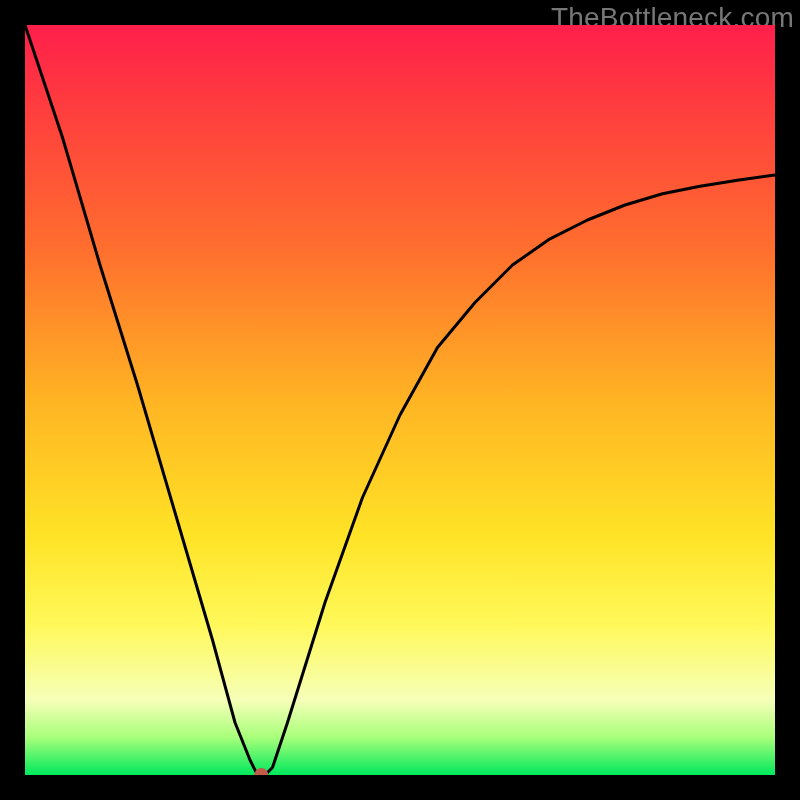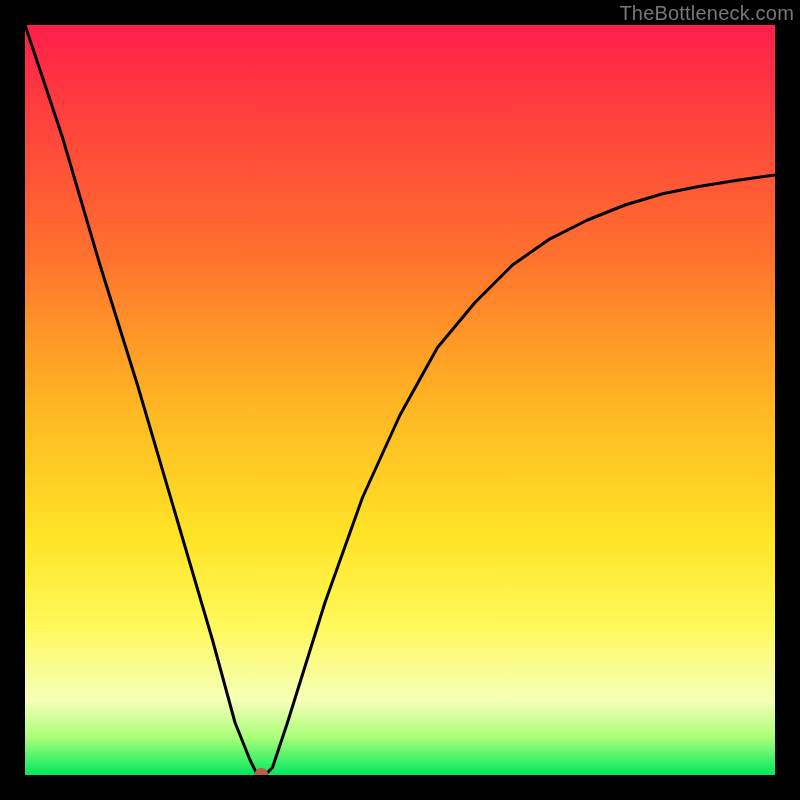--- a/index.html
+++ b/index.html
@@ -35,21 +35,21 @@
       #f6ffb8 90%,
       #a8ff7a 95%,
       #00e85d 100%
     );
   }
   .attribution {
     position: absolute;
     top: 2px;
     right: 6px;
     color: #777;
-    font-size: 20px;
+    font-size: 28px;
     font-weight: 500;
     letter-spacing: 0.2px;
   }
   svg.curve {
     position: absolute;
     left: 0;
     top: 0;
     width: 750px;
     height: 750px;
   }

